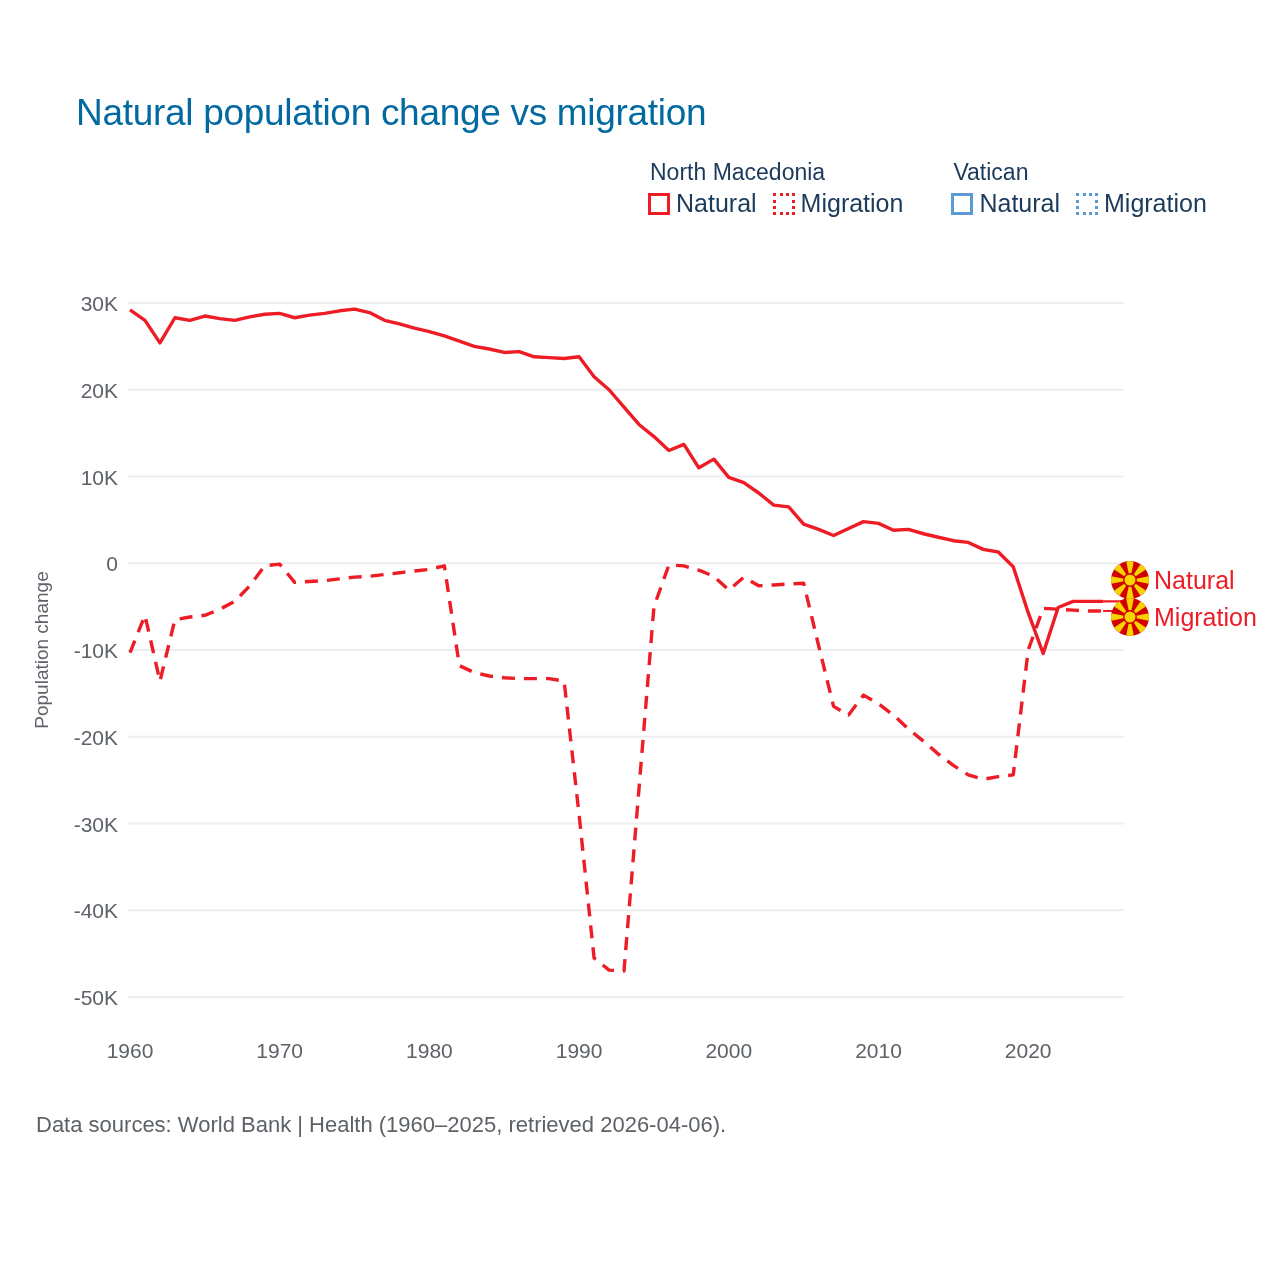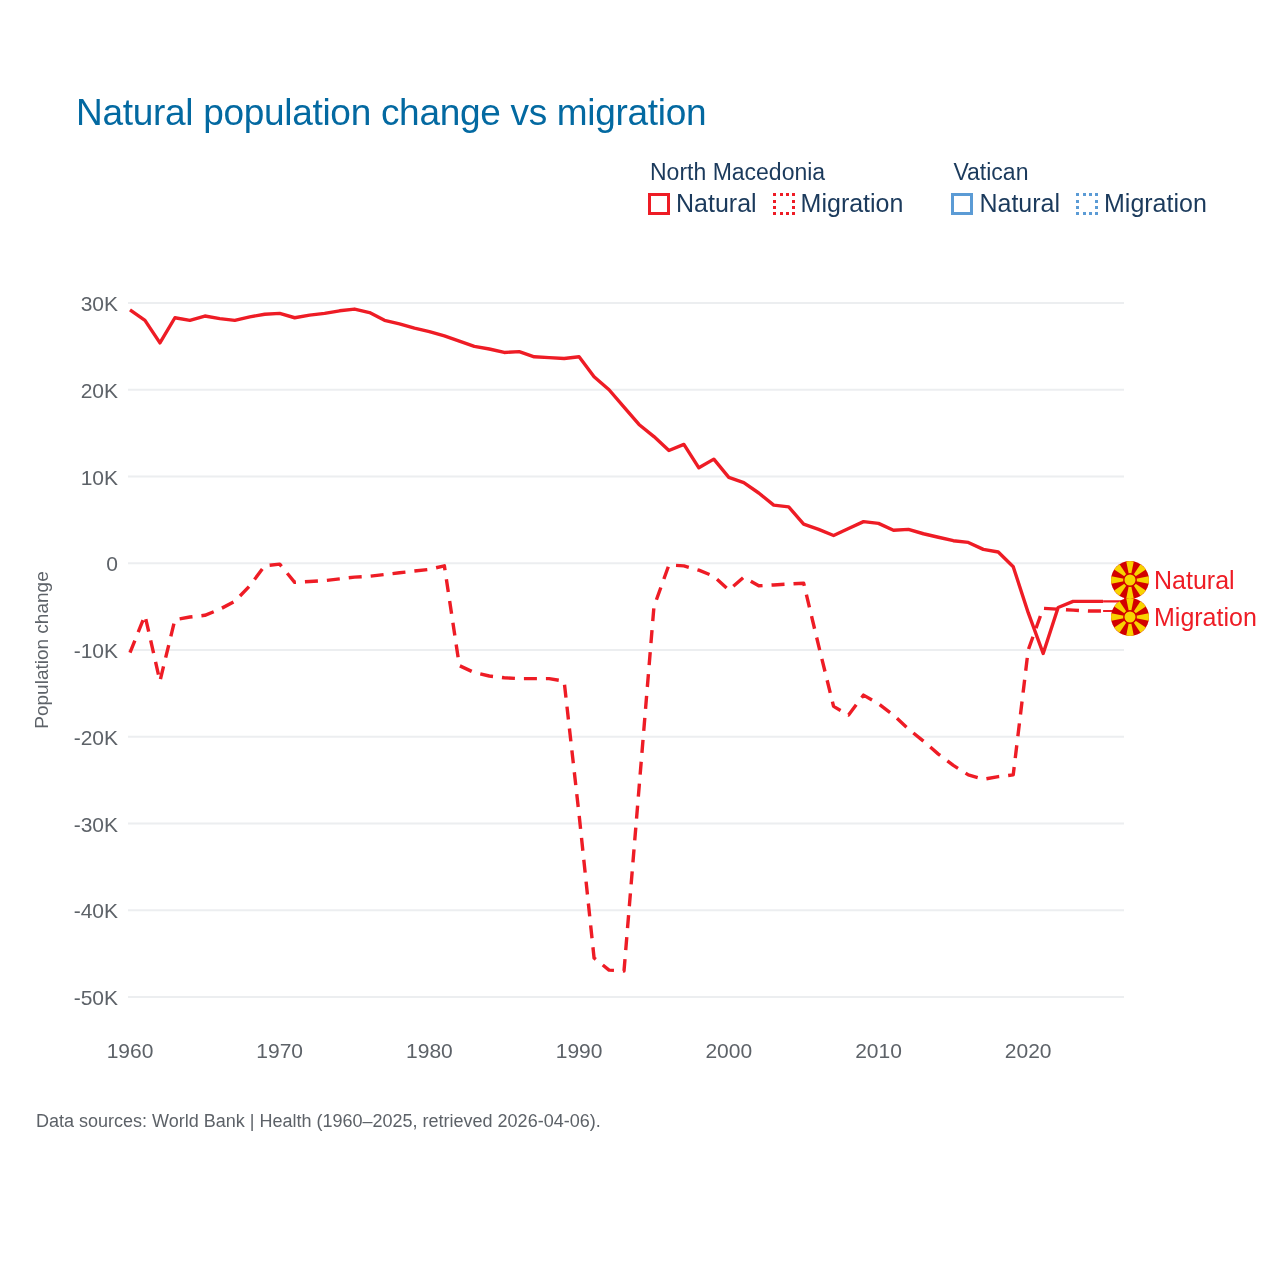--- a/index.html
+++ b/index.html
@@ -87,21 +87,21 @@
   }
   .endlabel-text {
     font-size: 25px;
     fill: #ee1c25;
     font-family: "Liberation Sans", sans-serif;
   }
   .footer {
     position: absolute;
     left: 36px;
     top: 1108px;
-    font-size: 18px;
+    font-size: 22px;
     color: #5d6268;
     line-height: 1.55;
   }
   .footer div { white-space: nowrap; }
 </style>
 </head>
 <body>
 
 <div id="chart-root">
 

